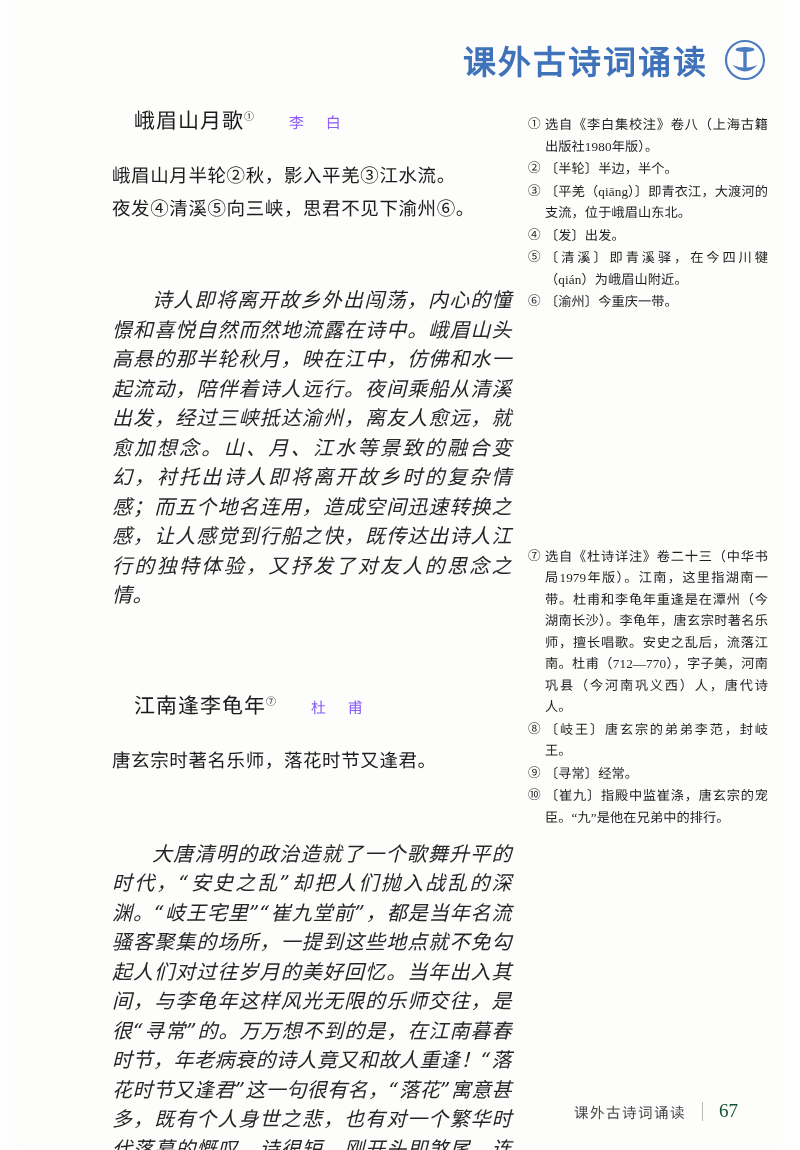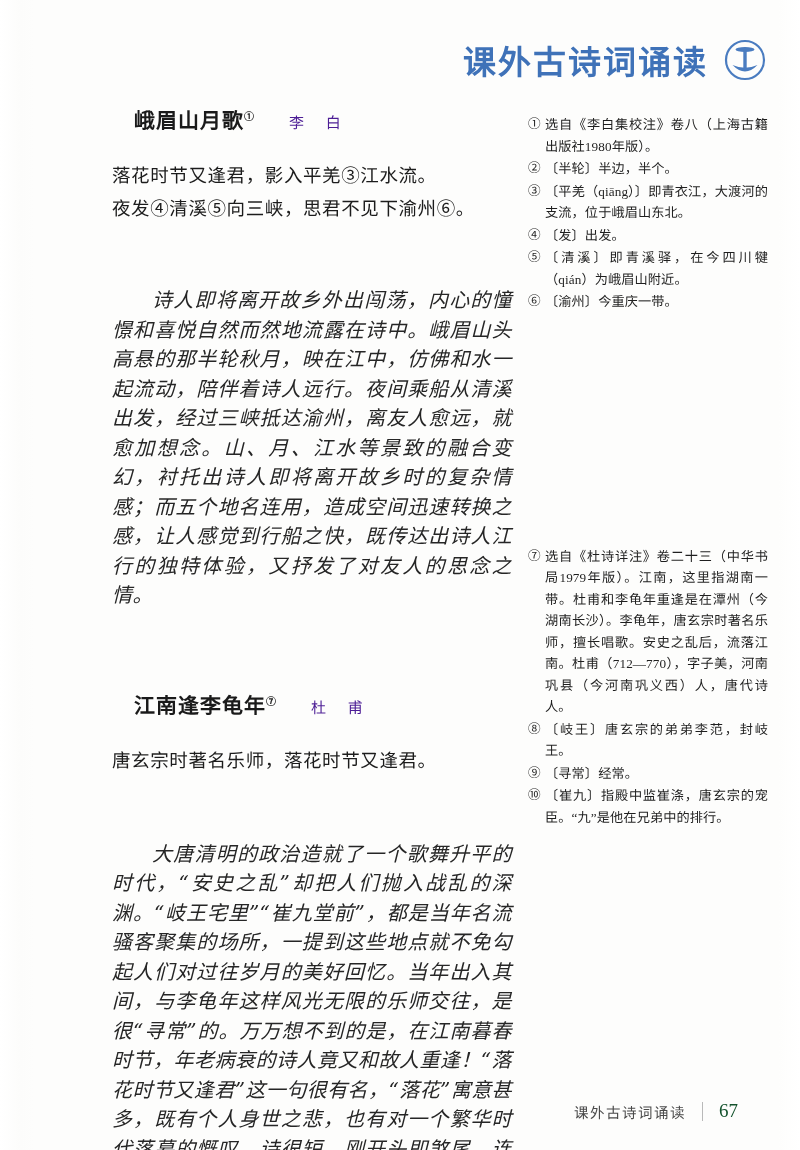--- a/index.html
+++ b/index.html
@@ -92,28 +92,28 @@
 
   
   .poem-head {
     display: flex;
     align-items: baseline;
     margin-left: 22px;
   }
   .poem-title {
     font-family: "Liberation Serif", "DejaVu Serif", serif;
     font-size: 21px;
-    font-weight: bold;
+    font-weight: normal;
     color: #1a1a1a;
     letter-spacing: 1px;
     white-space: nowrap;
   }
   .poem-author {
     font-size: 15px;
-    color: #4c1d95;
+    color: #8b5cf6;
     margin-left: 34px;
     letter-spacing: 9px;
     white-space: nowrap;
   }
   .poem-body {
     margin-top: 26px;
     font-size: 18.5px;
     line-height: 33px;
     color: #1c1c1c;
     letter-spacing: 0.6px;
@@ -216,21 +216,21 @@
   <div class="body-area">
 
     <div class="col-main">
 
       <div>
         <div class="poem-head">
           <span class="poem-title"><span>峨眉山月歌</span><sup class="note-ref">①</sup></span>
           <span class="poem-author">李 白</span>
         </div>
         <div class="poem-body">
-          <div class="poem-line">落花时节又逢君，影入平羌③江水流。</div>
+          <div class="poem-line">峨眉山月半轮②秋，影入平羌③江水流。</div>
           <div class="poem-line">夜发④清溪⑤向三峡，思君不见下渝州⑥。</div>
         </div>
       </div>
 
       <div class="spacer-1"></div>
 
       <div class="commentary">诗人即将离开故乡外出闯荡，内心的憧憬和喜悦自然而然地流露在诗中。峨眉山头高悬的那半轮秋月，映在江中，仿佛和水一起流动，陪伴着诗人远行。夜间乘船从清溪出发，经过三峡抵达渝州，离友人愈远，就愈加想念。山、月、江水等景致的融合变幻，衬托出诗人即将离开故乡时的复杂情感；而五个地名连用，造成空间迅速转换之感，让人感觉到行船之快，既传达出诗人江行的独特体验，又抒发了对友人的思念之情。</div>
 
       <div class="spacer-2"></div>
 

